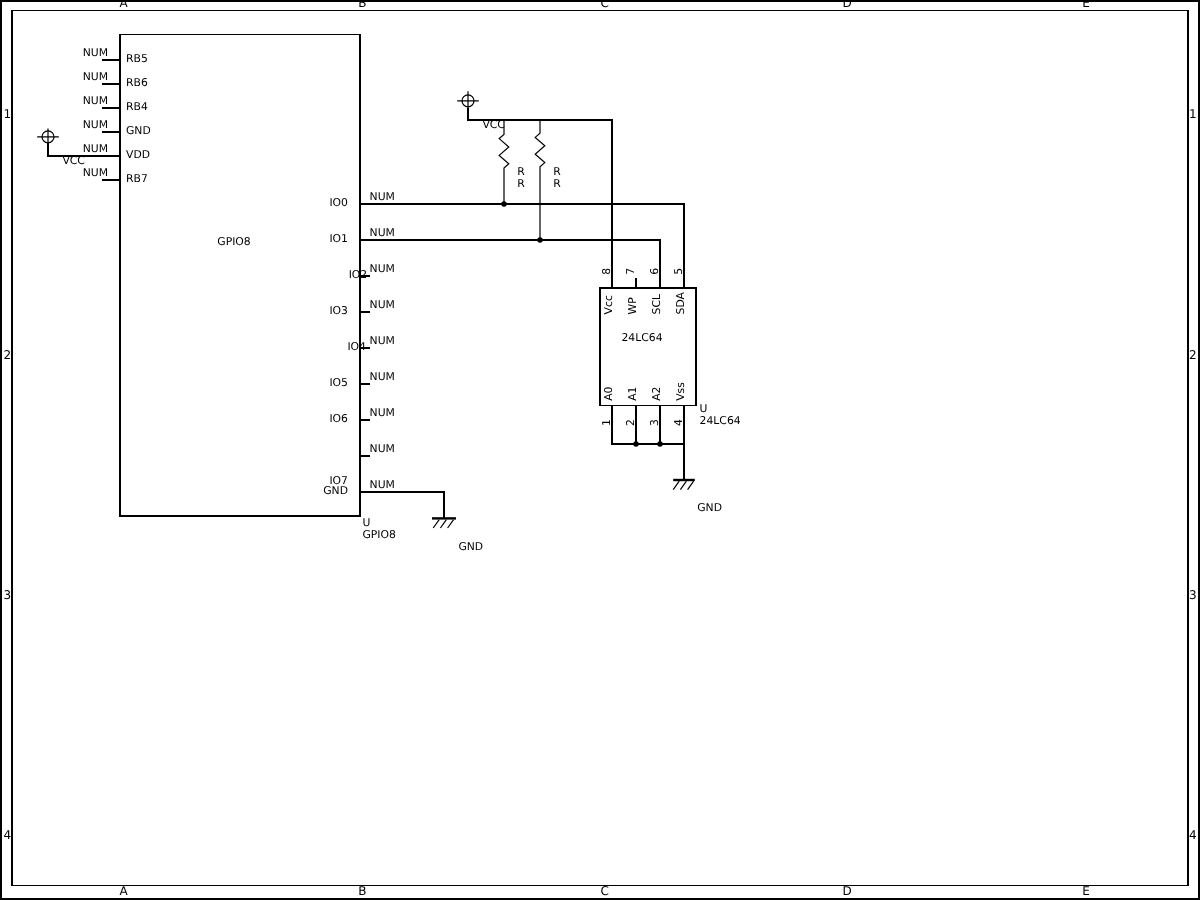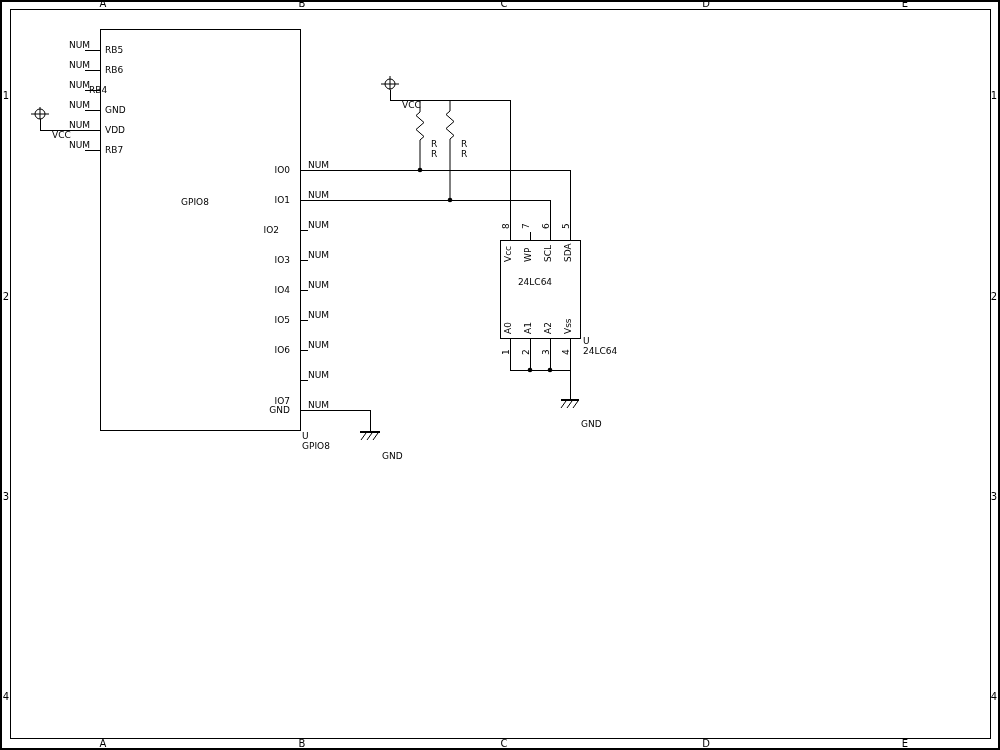--- a/index.html
+++ b/index.html
@@ -99,39 +99,39 @@
   <span class="t g c" style="left:988px;top:292px;width:12px">2</span>
   <span class="t g c" style="left:988px;top:492px;width:12px">3</span>
   <span class="t g c" style="left:988px;top:692px;width:12px">4</span>
 
   <span class="t c" style="left:95px;top:197px;width:200px">GPIO8</span>
   <span class="t" style="left:302px;top:431px">U</span>
   <span class="t" style="left:302px;top:441px">GPIO8</span>
 
   <span class="t pin" style="left:105px;top:43px">RB5</span>
   <span class="t pin" style="left:105px;top:63px">RB6</span>
-  <span class="t pin" style="left:89px;top:83px">RB4</span>
+  <span class="t pin" style="left:105px;top:83px">RB4</span>
   <span class="t pin" style="left:105px;top:103px">GND</span>
   <span class="t pin" style="left:105px;top:123px">VDD</span>
   <span class="t pin" style="left:105px;top:143px">RB7</span>
 
   <span class="t r" style="left:58px;top:40px;width:32px">NUM</span>
   <span class="t r" style="left:58px;top:60px;width:32px">NUM</span>
   <span class="t r" style="left:58px;top:80px;width:32px">NUM</span>
   <span class="t r" style="left:58px;top:100px;width:32px">NUM</span>
   <span class="t r" style="left:58px;top:120px;width:32px">NUM</span>
   <span class="t r" style="left:58px;top:140px;width:32px">NUM</span>
 
   <span class="t" style="left:52px;top:130px">VCC</span>
 
   <span class="t pin r" style="left:240px;top:163px;width:50px">IO0</span>
   <span class="t pin r" style="left:240px;top:193px;width:50px">IO1</span>
-  <span class="t pin r" style="left:229px;top:223px;width:50px">IO2</span>
+  <span class="t pin r" style="left:256px;top:223px;width:50px">IO2</span>
   <span class="t pin r" style="left:240px;top:253px;width:50px">IO3</span>
-  <span class="t pin r" style="left:240px;top:283px;width:50px">IO4</span>
+  <span class="t pin r" style="left:255px;top:283px;width:50px">IO4</span>
   <span class="t pin r" style="left:240px;top:313px;width:50px">IO5</span>
   <span class="t pin r" style="left:240px;top:343px;width:50px">IO6</span>
   <span class="t pin r" style="left:240px;top:394px;width:50px">IO7</span>
   <span class="t pin r" style="left:240px;top:403px;width:50px">GND</span>
 
   <span class="t" style="left:308px;top:160px">NUM</span>
   <span class="t" style="left:308px;top:190px">NUM</span>
   <span class="t" style="left:308px;top:220px">NUM</span>
   <span class="t" style="left:308px;top:250px">NUM</span>
   <span class="t" style="left:308px;top:280px">NUM</span>

